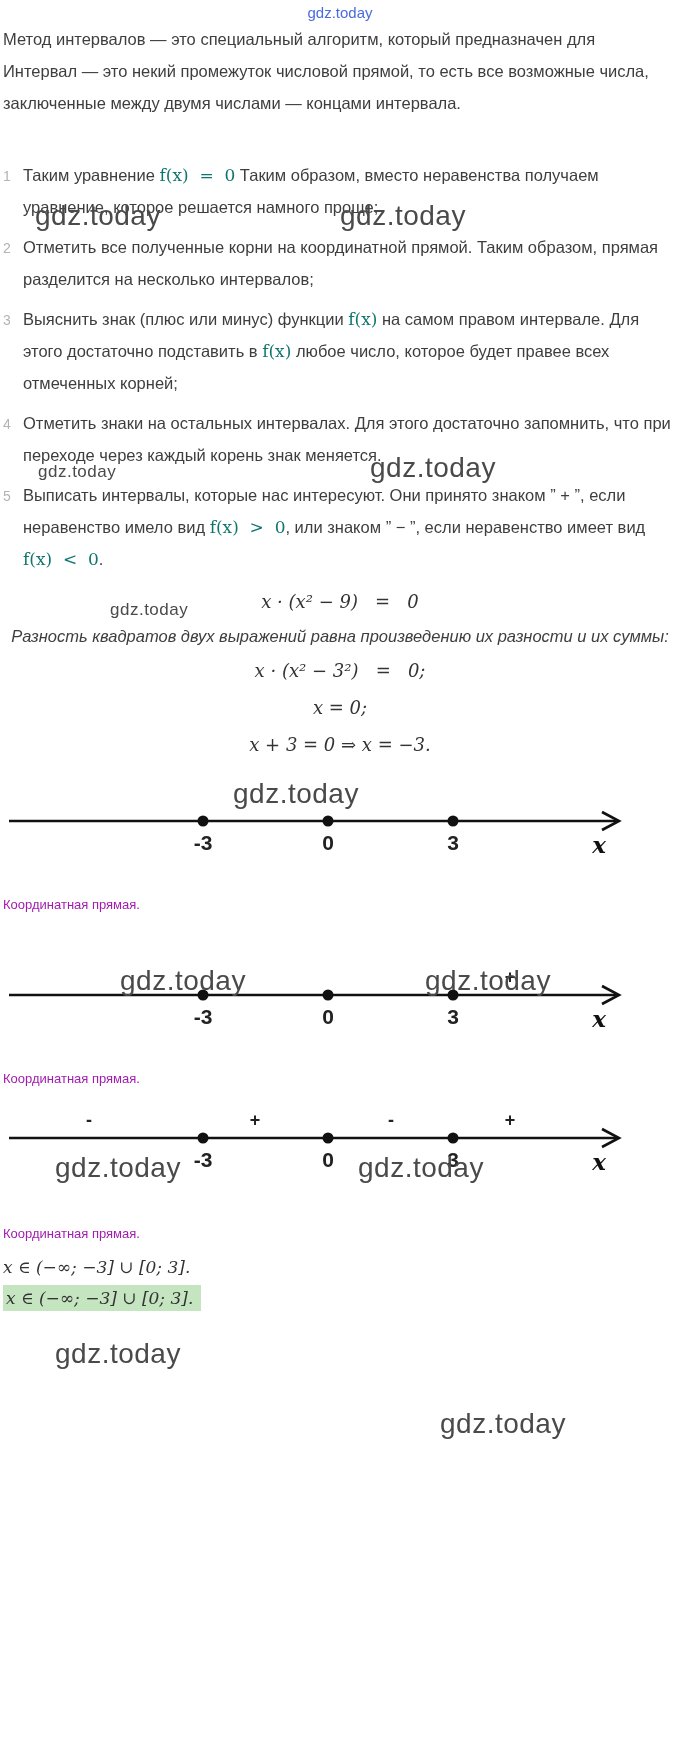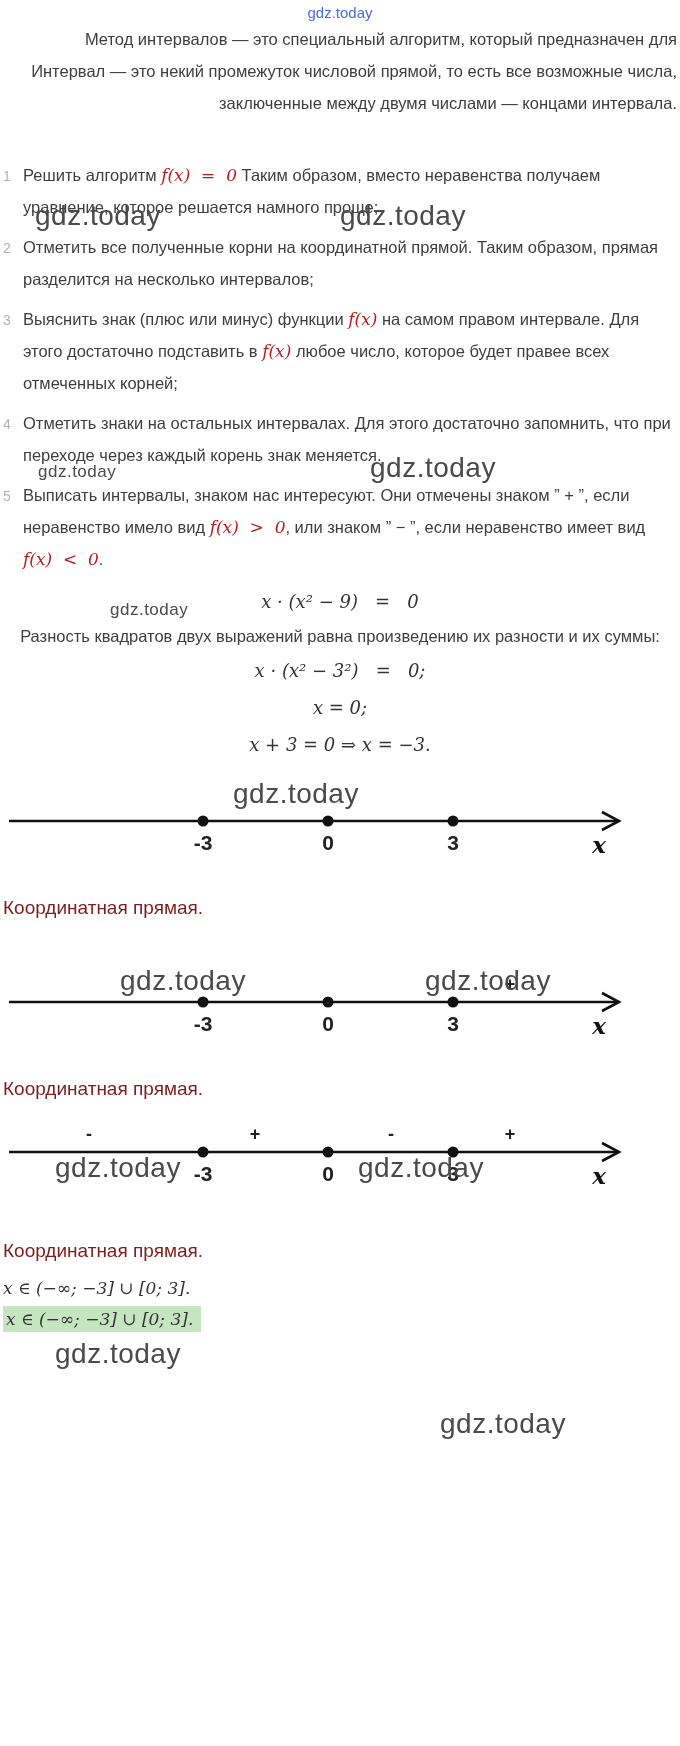--- a/index.html
+++ b/index.html
@@ -8,53 +8,53 @@
     width:680px; height:1746px; overflow:hidden; position:relative;
     font-family:"Liberation Sans", sans-serif; color:#3e3e3e;
   }
   .page { position:relative; width:680px; padding:0 3px; }
 
   .toplink {
     text-align:center; font-size:15px; padding:4px 0 2px;
     color:#4a6be0; cursor:pointer;
   }
 
-  .text { font-size:16.5px; line-height:32px;text-align:right; }
+  .text { font-size:16.5px; line-height:32px; }
 
   .algo-list { margin-top:40px; }
   .algo-item { display:flex; margin-bottom:8px; }
   .algo-num {
     width:20px; flex-shrink:0; color:#b3b3b3; font-size:14px;
     line-height:32px; padding-top:1px;
   }
   .algo-text { font-size:16.5px; line-height:32px; }
 
   .math-inline {
-    font-family:"DejaVu Serif", serif; font-style:italic; font-size:17px;
-    color:#b91c1c; white-space:pre;
+    font-family:"DejaVu Serif", serif; font-size:17px;
+    color:#0f766e; white-space:pre;
   }
 
   .math-block { margin-top:6px;text-align:center; }
   .math-line {
     font-family:"DejaVu Serif", serif; font-style:italic; font-size:18px;
     line-height:37px; color:#333; white-space:pre-wrap;
   }
-  .diff-text { font-size:16.5px; line-height:32px; }
+  .diff-text { font-size:16.5px; line-height:32px;font-style:italic; }
 
   svg.numline { display:block; margin-top:30px; }
   svg.numline.second { margin-top:55px; }
   svg.numline.third  { margin-top:24px; }
   .axis { stroke:#111; stroke-width:2.6; }
   .arrowhead { fill:none; stroke:#111; stroke-width:2.6; }
   .dot { fill:#111; }
   .pt-label  { font-family:"Liberation Sans",sans-serif; font-size:21px; font-weight:bold; fill:#222; }
   .sign-label{ font-family:"Liberation Sans",sans-serif; font-size:18px; font-weight:bold; fill:#222; }
   .axis-label{ font-family:"DejaVu Serif",serif; font-size:23px; font-weight:bold; font-style:italic; fill:#111; }
 
-  .caption { margin-top:40px; font-size:19px; color:#7f1d1d; }
+  .caption { margin-top:40px; font-size:13px; color:#a21caf; }
   .caption.last { margin-top:52px; }
 
   .result-line {
     margin-top:12px; font-family:"DejaVu Serif",serif; font-style:italic;
     font-size:17px; line-height:28px; color:#333;
   }
   .result-highlight {
     display:inline-block; margin-top:4px; padding:3px 8px 3px 3px;
     font-family:"DejaVu Serif",serif; font-style:italic; font-size:17px; color:#333;
   }
@@ -75,41 +75,41 @@
 
   <div class="toplink" style="color: rgb(74, 107, 224);">gdz.today</div>
 
   <p class="text">Метод интервалов — это специальный алгоритм, который предназначен для</p>
   <p class="text">Интервал — это некий промежуток числовой прямой, то есть все возможные числа, заключенные между двумя числами — концами интервала.</p>
 
   <div class="algo-list">
 
     <div class="algo-item">
       <span class="algo-num">1</span>
-      <div class="algo-text"><span>Решить алгоритм </span><span class="math-inline">f(x)  =  0</span><span></span><span class="math-inline"></span><span> Таким образом, вместо неравенства получаем уравнение, которое решается намного проще;</span></div>
+      <div class="algo-text"><span>Таким уравнение </span><span class="math-inline">f(x)  =  0</span><span></span><span class="math-inline"></span><span> Таким образом, вместо неравенства получаем уравнение, которое решается намного проще;</span></div>
     </div>
 
     <div class="algo-item">
       <span class="algo-num">2</span>
       <div class="algo-text"><span>Отметить все полученные корни на координатной прямой. Таким образом, прямая разделится на несколько интервалов;</span><span class="math-inline"></span><span></span><span class="math-inline"></span><span></span></div>
     </div>
 
     <div class="algo-item">
       <span class="algo-num">3</span>
       <div class="algo-text"><span>Выяснить знак (плюс или минус) функции </span><span class="math-inline">f(x)</span><span> на самом правом интервале. Для этого достаточно подставить в </span><span class="math-inline">f(x)</span><span> любое число, которое будет правее всех отмеченных корней;</span></div>
     </div>
 
     <div class="algo-item">
       <span class="algo-num">4</span>
       <div class="algo-text"><span>Отметить знаки на остальных интервалах. Для этого достаточно запомнить, что при переходе через каждый корень знак меняется.</span><span class="math-inline"></span><span></span><span class="math-inline"></span><span></span></div>
     </div>
 
     <div class="algo-item">
       <span class="algo-num">5</span>
-      <div class="algo-text"><span>Выписать интервалы, знаком нас интересуют. Они отмечены знаком ” + ”, если неравенство имело вид </span><span class="math-inline">f(x)  &gt;  0</span><span>, или знаком ” − ”, если неравенство имеет вид </span><span class="math-inline">f(x)  &lt;  0</span><span>.</span></div>
+      <div class="algo-text"><span>Выписать интервалы, которые нас интересуют. Они принято знаком ” + ”, если неравенство имело вид </span><span class="math-inline">f(x)  &gt;  0</span><span>, или знаком ” − ”, если неравенство имеет вид </span><span class="math-inline">f(x)  &lt;  0</span><span>.</span></div>
     </div>
 
   </div>
 
   <div class="math-block">
     <p class="math-line">x · (x² − 9)   =   0</p>
     <p class="diff-text">Разность квадратов двух выражений равна произведению их разности и их суммы:</p>
     <p class="math-line">x · (x² − 3²)   =   0;</p>
     <p class="math-line">x = 0;</p>
     <p class="math-line">x + 3 = 0 ⇒ x = −3.</p>

